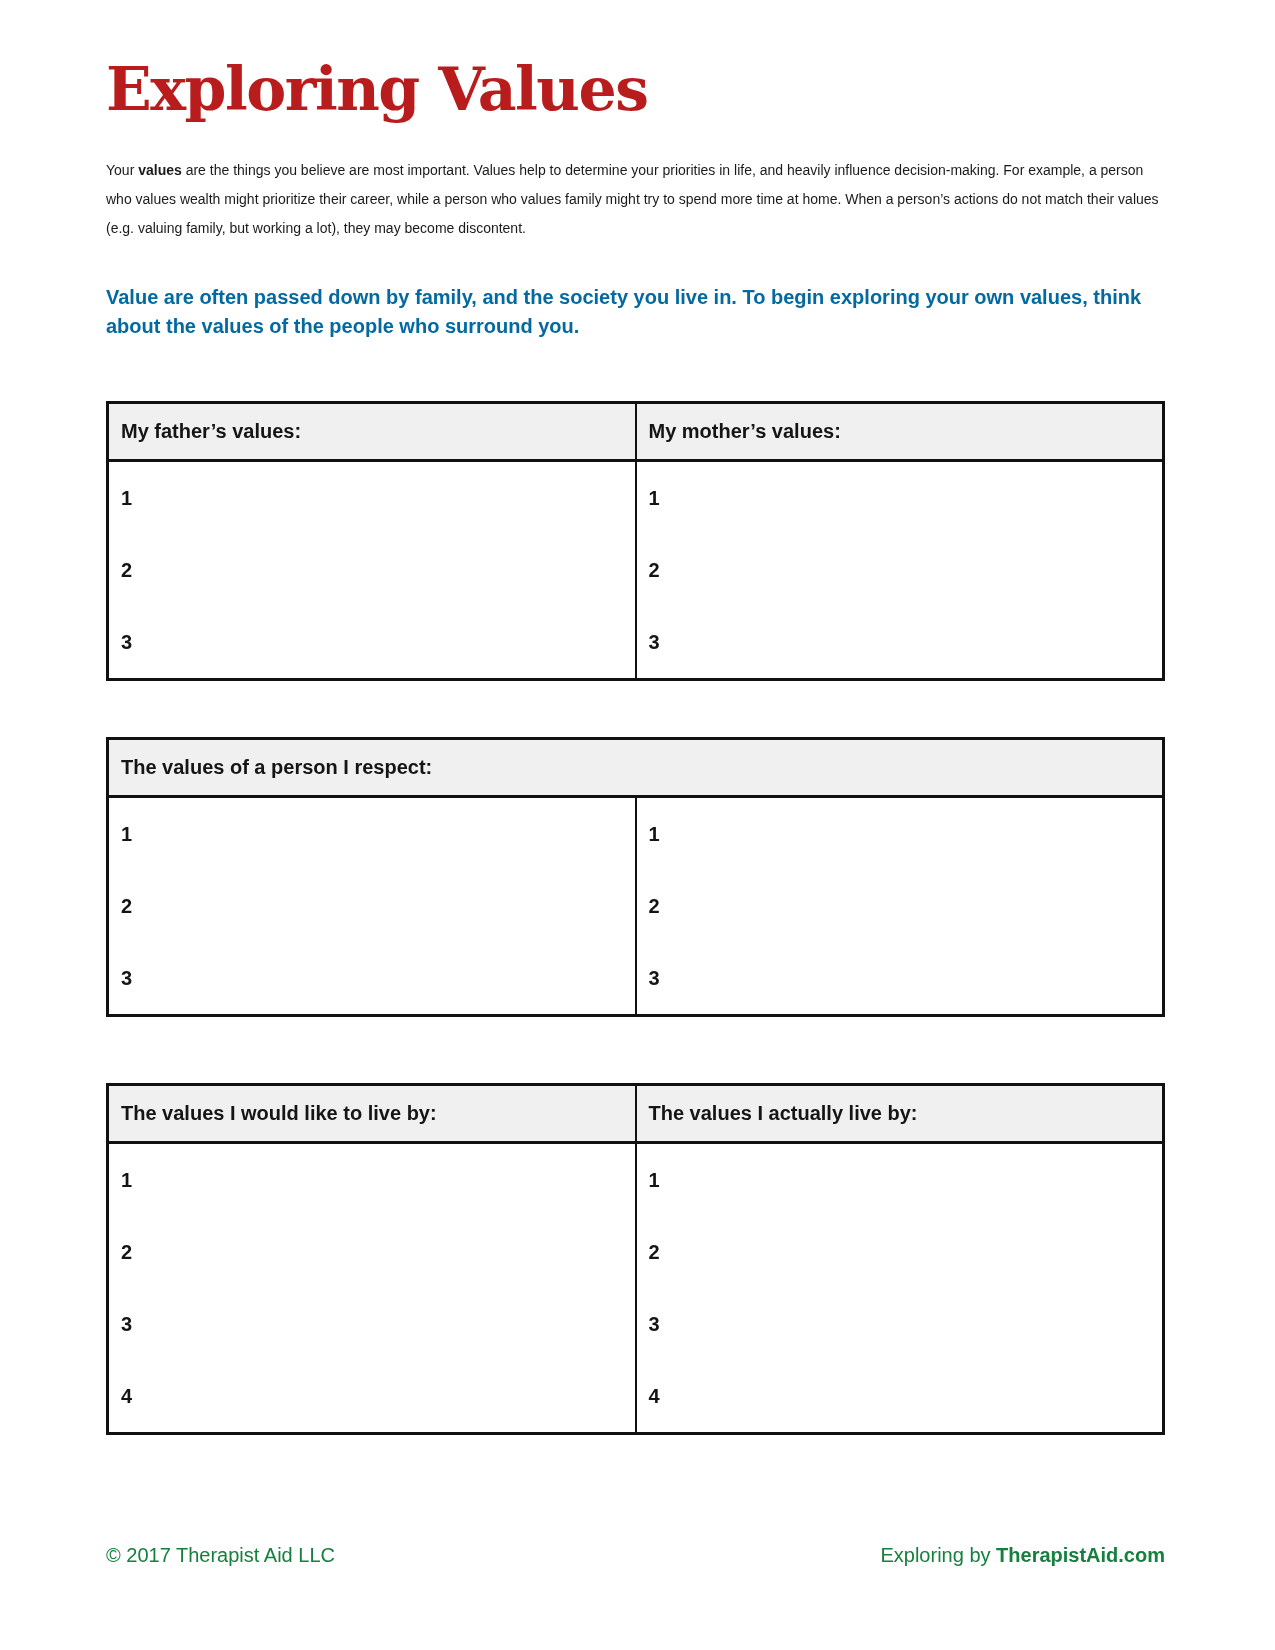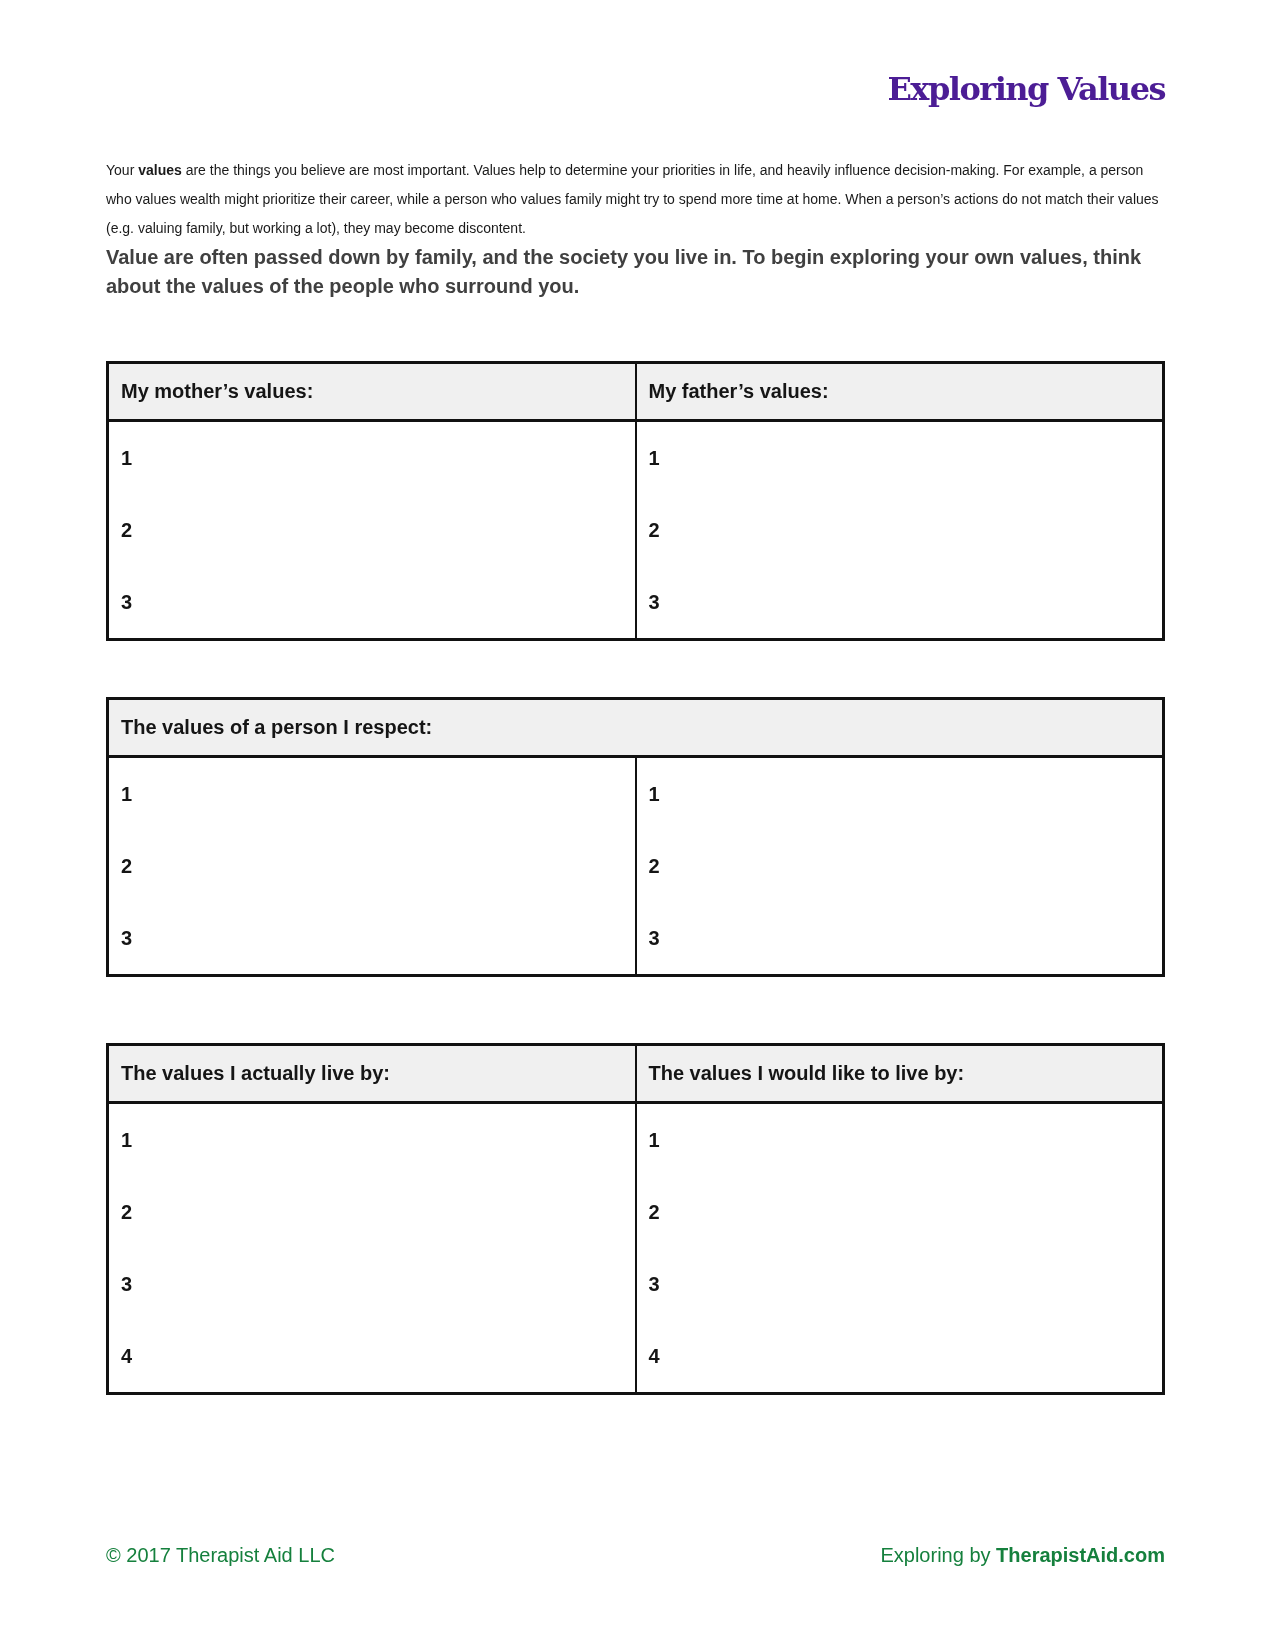--- a/index.html
+++ b/index.html
@@ -14,40 +14,41 @@
     overflow: hidden;
   }
   .content {
     position: absolute;
     left: 106px;
     top: 0;
     width: 1059px;
   }
   .doc-title {
     margin-top: 58px;
-    text-align: right;
+    text-align: left;
     font-family: "DejaVu Serif", serif;
     font-weight: 700;
-    font-size: 32px;
+    font-size: 60px;
     line-height: 62px;
     letter-spacing: -1.5px;
-    color: #4c1d95;
+    color: #b91c1c;
   }
   .intro {
     margin-top: 36px;
     font-size: 14px;
     line-height: 29px;
     color: #1a1a1a;
   }
   .intro b { font-weight: 700; }
   .instruction {
+    margin-top: 40px;
     font-size: 20px;
     line-height: 29px;
     font-weight: 700;
-    color: #404040;
+    color: #0369a1;
   }
   .values-table {
     border: 3px solid #111111;
     background: #ffffff;
   }
   .vt-gap-1 { margin-top: 60px; }
   .vt-gap-2 { margin-top: 56px; }
   .vt-gap-3 { margin-top: 66px; }
   .vt-header {
     display: flex;
@@ -100,22 +101,22 @@
   <div class="content">
 
     <h1 class="doc-title">Exploring Values</h1>
 
     <p class="intro"><span>Your </span><b>values</b><span> are the things you believe are most important. Values help to determine your priorities in life, and heavily influence decision-making. For example, a person who values wealth might prioritize their career, while a person who values family might try to spend more time at home. When a person’s actions do not match their values (e.g. valuing family, but working a lot), they may become discontent.</span></p>
 
     <p class="instruction">Value are often passed down by family, and the society you live in. To begin exploring your own values, think about the values of the people who surround you.</p>
 
     <div class="values-table vt-gap-1">
       <div class="vt-header">
+        <div class="vt-header-cell">My father’s values:</div>
         <div class="vt-header-cell">My mother’s values:</div>
-        <div class="vt-header-cell">My father’s values:</div>
       </div>
       <div class="vt-body">
         <div class="vt-col">
           <div class="vt-line">
               <span class="vt-num">1</span>
               <span class="vt-blank"></span>
             </div>
           <div class="vt-line">
               <span class="vt-num">2</span>
               <span class="vt-blank"></span>
@@ -173,22 +174,22 @@
           <div class="vt-line">
               <span class="vt-num">3</span>
               <span class="vt-blank"></span>
             </div>
         </div>
       </div>
     </div>
 
     <div class="values-table vt-gap-3">
       <div class="vt-header">
+        <div class="vt-header-cell">The values I would like to live by:</div>
         <div class="vt-header-cell">The values I actually live by:</div>
-        <div class="vt-header-cell">The values I would like to live by:</div>
       </div>
       <div class="vt-body">
         <div class="vt-col">
           <div class="vt-line">
               <span class="vt-num">1</span>
               <span class="vt-blank"></span>
             </div>
           <div class="vt-line">
               <span class="vt-num">2</span>
               <span class="vt-blank"></span>

